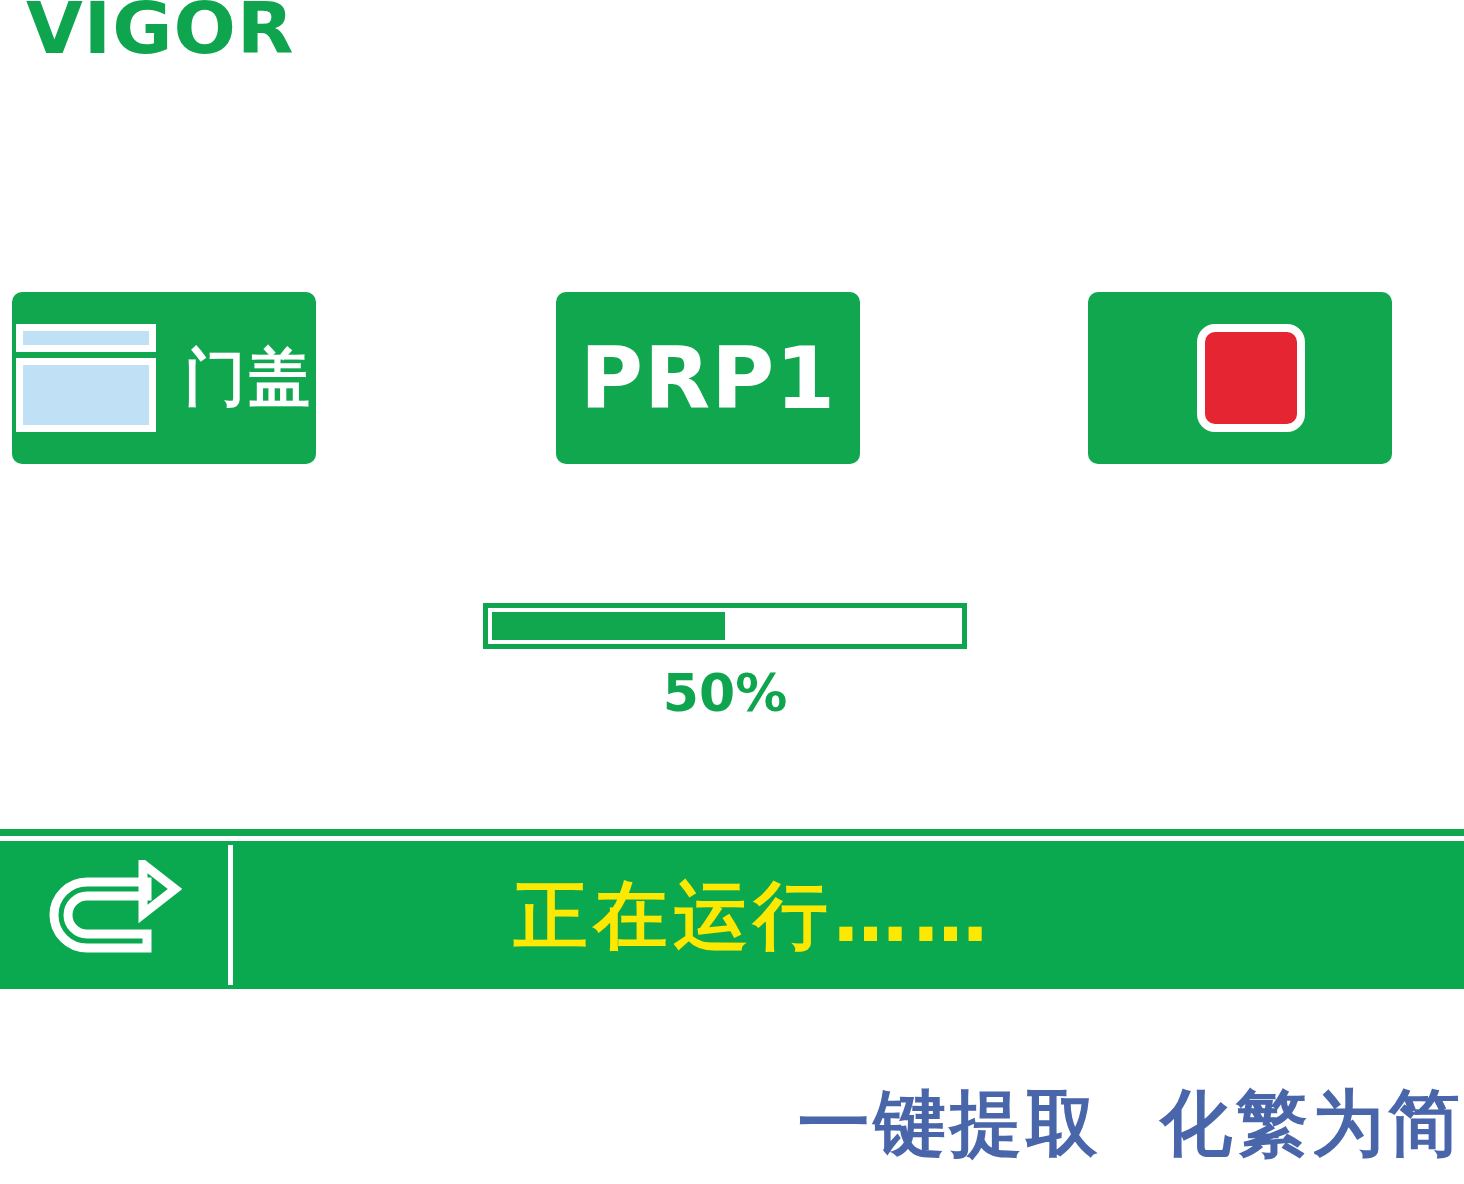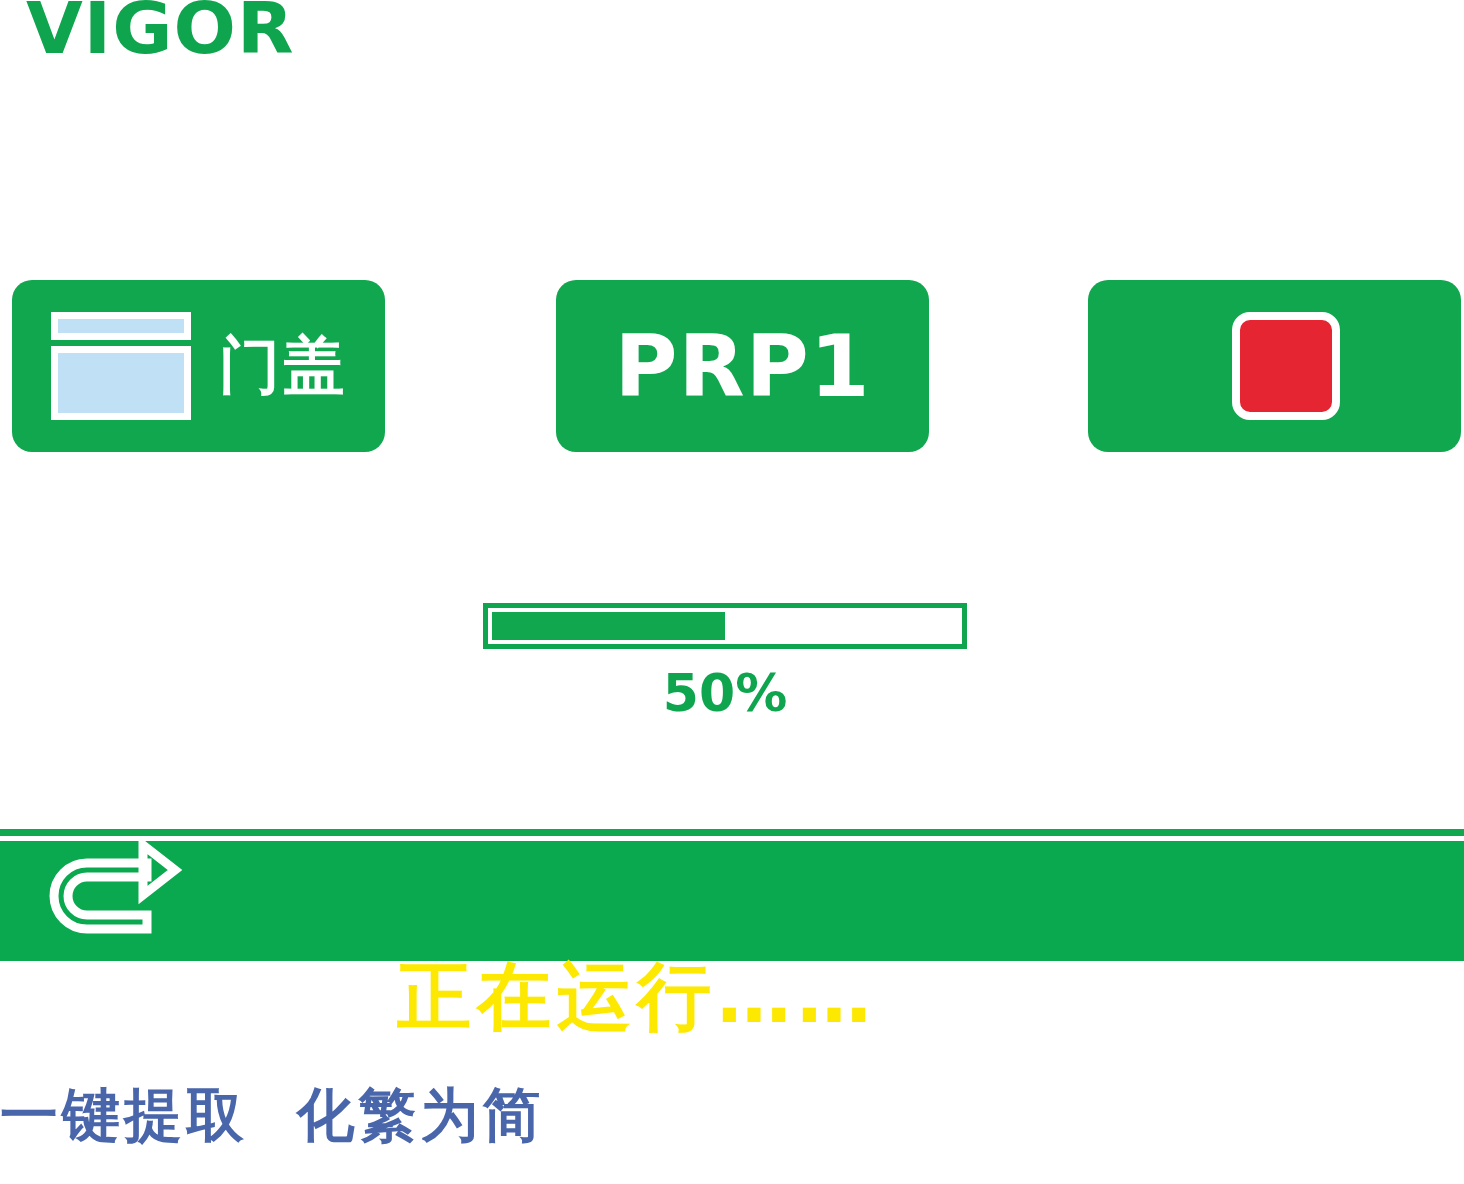--- a/index.html
+++ b/index.html
@@ -34,25 +34,25 @@
   
   #button-row {
     position: absolute;
     left: 0;
     top: 280px;
     width: 1464px;
     height: 172px;
   }
   .gbtn {
     position: absolute;
-    top: 0;
-    width: 373px;
+    top: 12px;
+    width: 304px;
     height: 172px;
     background: #10a74f;
-    border-radius: 20px;
+    border-radius: 10px;
     box-sizing: border-box;
     display: flex;
     align-items: center;
     justify-content: center;
   }
   #btn-door  { left: 12px; }
   #btn-prp1  { left: 556px; }
   #btn-stop  { left: 1088px; }
 
   .gbtn .label {
@@ -133,25 +133,24 @@
     top: 829px;
     width: 1464px;
     height: 7px;
     background: #10a74f;
   }
   #status-bar {
     position: absolute;
     left: 0;
     top: 841px;
     width: 1464px;
-    height: 120px;
+    height: 148px;
     background: #0aa84f;
     display: flex;
     align-items: stretch;
-    flex-direction: column;
   }
   #status-icon-cell {
     width: 228px;
     display: flex;
     align-items: center;
     justify-content: center;
     position: relative;
     flex: 0 0 auto;
   }
   #status-divider {
@@ -177,23 +176,23 @@
     line-height: 1;
     white-space: nowrap;
   }
 
   
   #tagline {
     position: absolute;
     left: 0;
     top: 1084px;
     width: 1464px;
-    text-align: left;
+    text-align: right;
     color: #4a66ab;
-    font-size: 58px;
+    font-size: 72px;
     font-weight: bold;
     font-family: "DejaVu Sans", sans-serif;
     letter-spacing: 4px;
     line-height: 1.1;
     white-space: pre;
   }
 </style>
 </head>
 <body>
 

